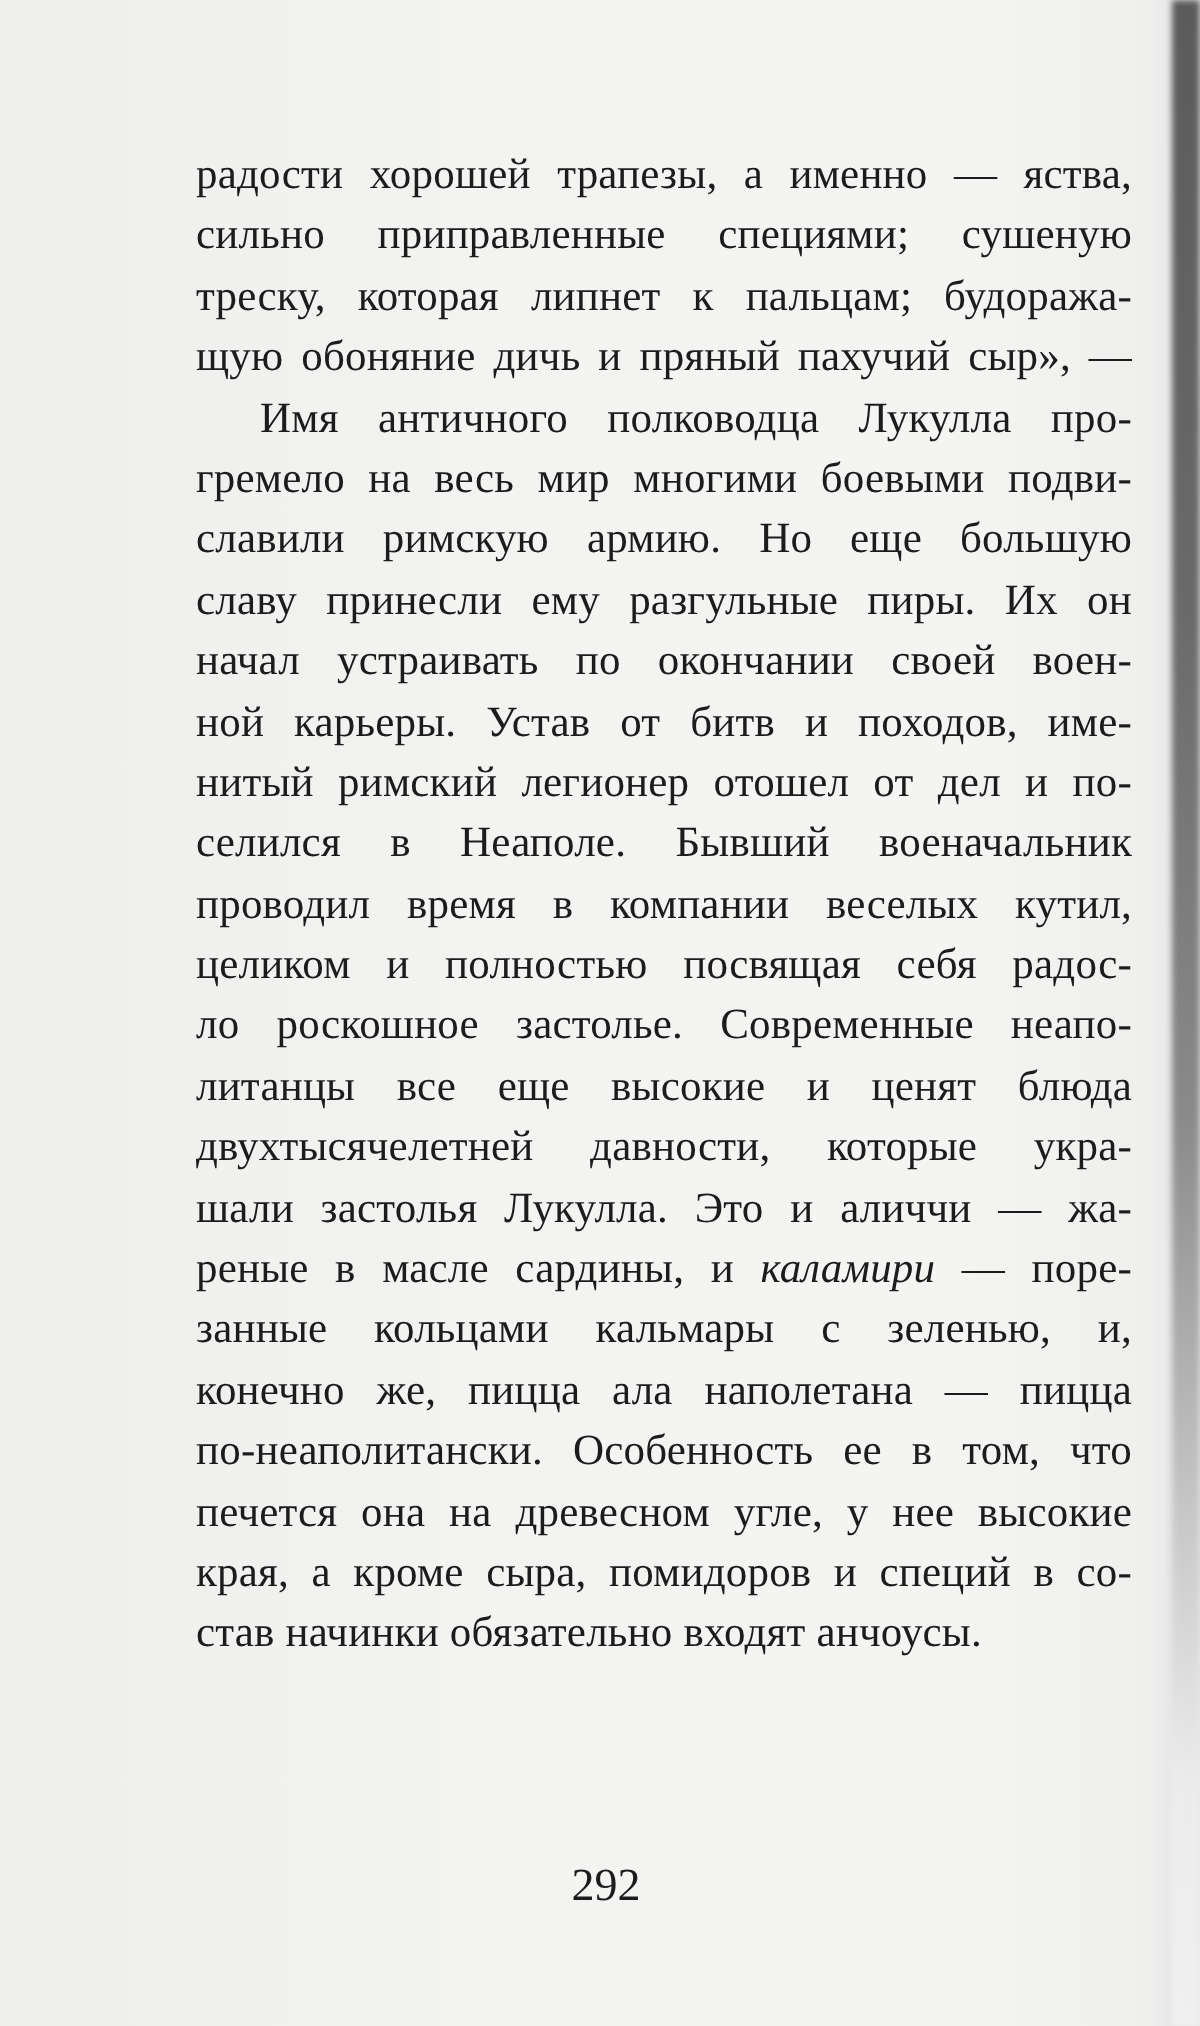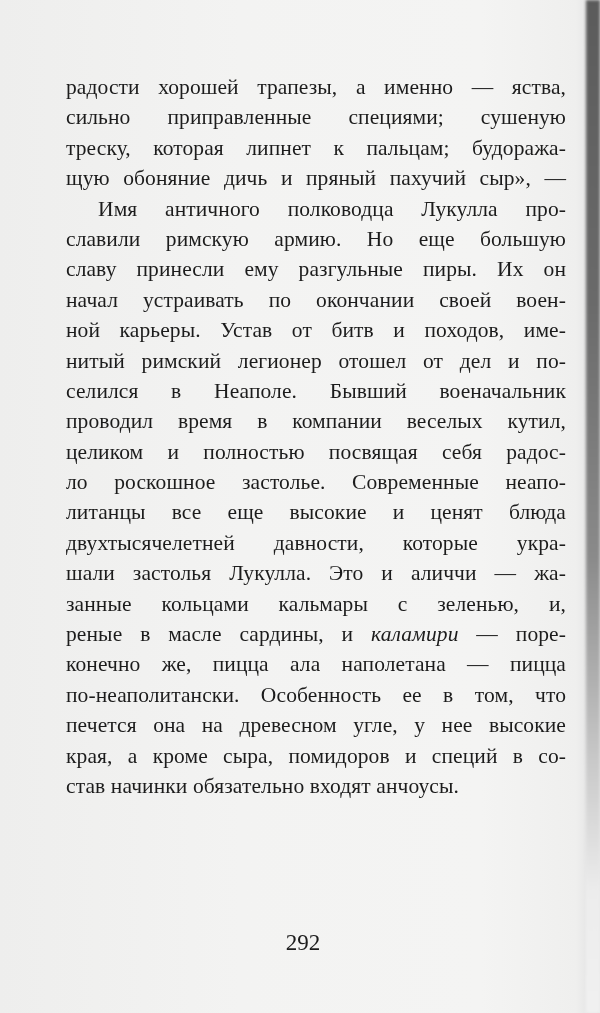--- a/index.html
+++ b/index.html
@@ -36,20 +36,21 @@
     font-size: 21.5px;
     line-height: 30.4px;
     letter-spacing: 0.1px;
   }
   .line {
     display: block;
     white-space: nowrap;
     text-align: justify;
     text-align-last: justify;
     height: 30.4px;
+    margin-left: 32px;
   }
   .line.last {
     text-align-last: left;
   }
   .indent {
     padding-left: 32px;
     font-family: Liberation Serif, serif;
   }
   b { font-weight: normal; }
   i { font-style: italic; }
@@ -70,35 +71,36 @@
   <div class="edge-shadow"></div>
 
   <div class="text-block">
 
     <span class="line">радости хорошей трапезы, а именно — яства,</span>
     <span class="line">сильно приправленные специями; сушеную</span>
     <span class="line">треску, которая липнет к пальцам; будоража-</span>
     <span class="line">щую обоняние дичь и пряный пахучий сыр», —</span>
 
     <span class="line indent">Имя античного полководца Лукулла про-</span>
+    <span class="line">гремело на весь мир многими боевыми подви-</span>
     <span class="line">славили римскую армию. Но еще большую</span>
     <span class="line">славу принесли ему разгульные пиры. Их он</span>
     <span class="line">начал устраивать по окончании своей воен-</span>
     <span class="line">ной карьеры. Устав от битв и походов, име-</span>
     <span class="line">нитый римский легионер отошел от дел и по-</span>
     <span class="line">селился в Неаполе. Бывший военачальник</span>
     <span class="line">проводил время в компании веселых кутил,</span>
     <span class="line">целиком и полностью посвящая себя радос-</span>
     <span class="line">ло роскошное застолье. Современные неапо-</span>
     <span class="line">литанцы все еще высокие и ценят блюда</span>
     <span class="line">двухтысячелетней давности, которые укра-</span>
 
     <span class="line"><span>шали застолья Лукулла. Это и </span><b>аличчи</b><span> — жа-</span></span>
+    <span class="line"><span>реные в масле сардины, и </span><i>каламири</i><span> — поре-</span></span>
     <span class="line">занные кольцами кальмары с зеленью, и,</span>
-    <span class="line"><span>реные в масле сардины, и </span><i>каламири</i><span> — поре-</span></span>
     <span class="line"><span>конечно же, </span><b>пицца ала наполетана</b><span> — пицца</span></span>
     <span class="line">по-неаполитански. Особенность ее в том, что</span>
     <span class="line">печется она на древесном угле, у нее высокие</span>
     <span class="line">края, а кроме сыра, помидоров и специй в со-</span>
     <span class="line last">став начинки обязательно входят анчоусы.</span>
   </div>
 
   <div class="page-number">292</div>
 </div>
 

